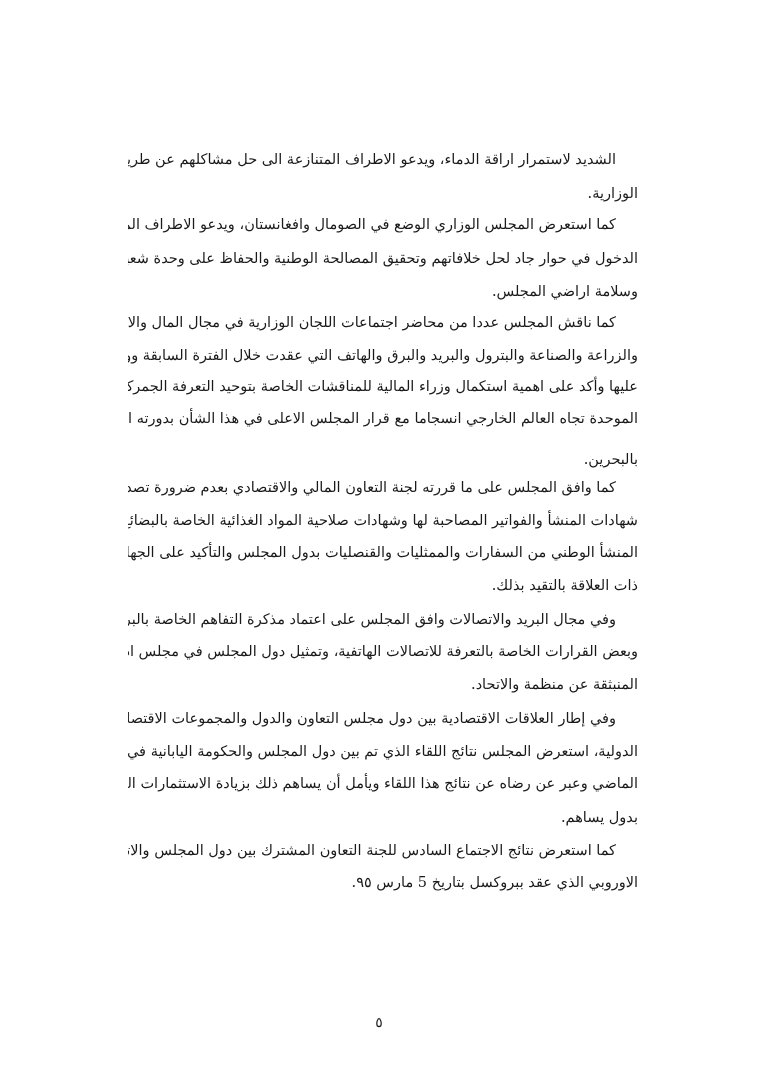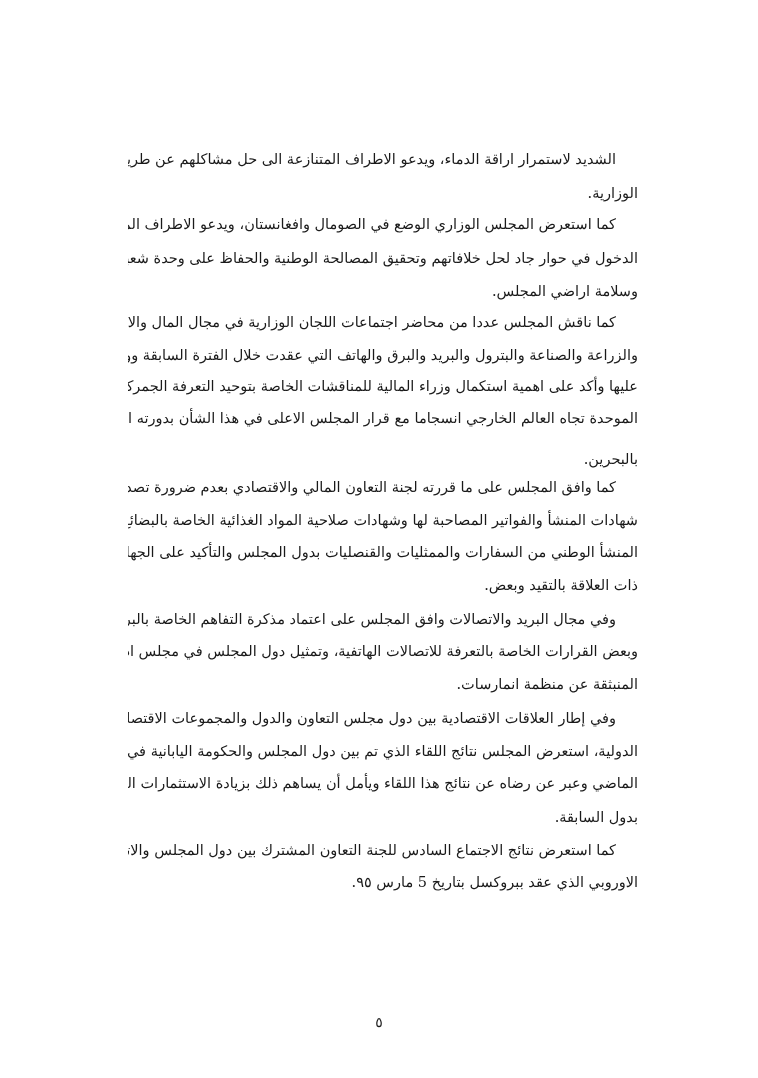--- a/index.html
+++ b/index.html
@@ -76,32 +76,32 @@
         <div class="line indent" style="top: 163px;">كما ناقش المجلس عددا من محاضر اجتماعات اللجان الوزارية في مجال المال والاقتصاد</div>
         <div class="line" style="top: 196px;">والزراعة والصناعة والبترول والبريد والبرق والهاتف التي عقدت خلال الفترة السابقة ووافق</div>
         <div class="line" style="top: 227px;">عليها وأكد على اهمية استكمال وزراء المالية للمناقشات الخاصة بتوحيد التعرفة الجمركية</div>
         <div class="line" style="top: 259px;">الموحدة تجاه العالم الخارجي انسجاما مع قرار المجلس الاعلى في هذا الشأن بدورته الخامسة عشرة</div>
         <div class="line last" style="top: 300px;">بالبحرين.</div>
       </div>
       <div>
         <div class="line indent" style="top: 328px;">كما وافق المجلس على ما قررته لجنة التعاون المالي والاقتصادي بعدم ضرورة تصديق</div>
         <div class="line" style="top: 361px;">شهادات المنشأ والفواتير المصاحبة لها وشهادات صلاحية المواد الغذائية الخاصة بالبضائع ذات</div>
         <div class="line" style="top: 393px;">المنشأ الوطني من السفارات والممثليات والقنصليات بدول المجلس والتأكيد على الجهات الاخرى</div>
-        <div class="line last" style="top: 426px;">ذات العلاقة بالتقيد وبعض.</div>
+        <div class="line last" style="top: 426px;">ذات العلاقة بالتقيد بذلك.</div>
       </div>
       <div>
         <div class="line indent" style="top: 460px;">وفي مجال البريد والاتصالات وافق المجلس على اعتماد مذكرة التفاهم الخاصة بالبريد الممتاز</div>
         <div class="line" style="top: 492px;">وبعض القرارات الخاصة بالتعرفة للاتصالات الهاتفية، وتمثيل دول المجلس في مجلس ادارة الشركة</div>
-        <div class="line last" style="top: 525px;">المنبثقة عن منظمة انمارسات.</div>
+        <div class="line last" style="top: 525px;">المنبثقة عن منظمة والاتحاد.</div>
       </div>
       <div>
         <div class="line indent" style="top: 559px;">وفي إطار العلاقات الاقتصادية بين دول مجلس التعاون والدول والمجموعات الاقتصادية</div>
         <div class="line" style="top: 592px;">الدولية، استعرض المجلس نتائج اللقاء الذي تم بين دول المجلس والحكومة اليابانية في شهر يناير</div>
         <div class="line" style="top: 624px;">الماضي وعبر عن رضاه عن نتائج هذا اللقاء ويأمل أن يساهم ذلك بزيادة الاستثمارات اليابانية</div>
-        <div class="line last" style="top: 658px;">بدول السابقة.</div>
+        <div class="line last" style="top: 658px;">بدول يساهم.</div>
       </div>
       <div>
         <div class="line indent" style="top: 691px;">كما استعرض نتائج الاجتماع السادس للجنة التعاون المشترك بين دول المجلس والاتحاد</div>
         <div class="line last" style="top: 723px;">الاوروبي الذي عقد ببروكسل بتاريخ 5 مارس ٩٥.</div>
       </div>
     </div>
   <div class="page-number">٥</div>
 </div>
 
 </body></html>

